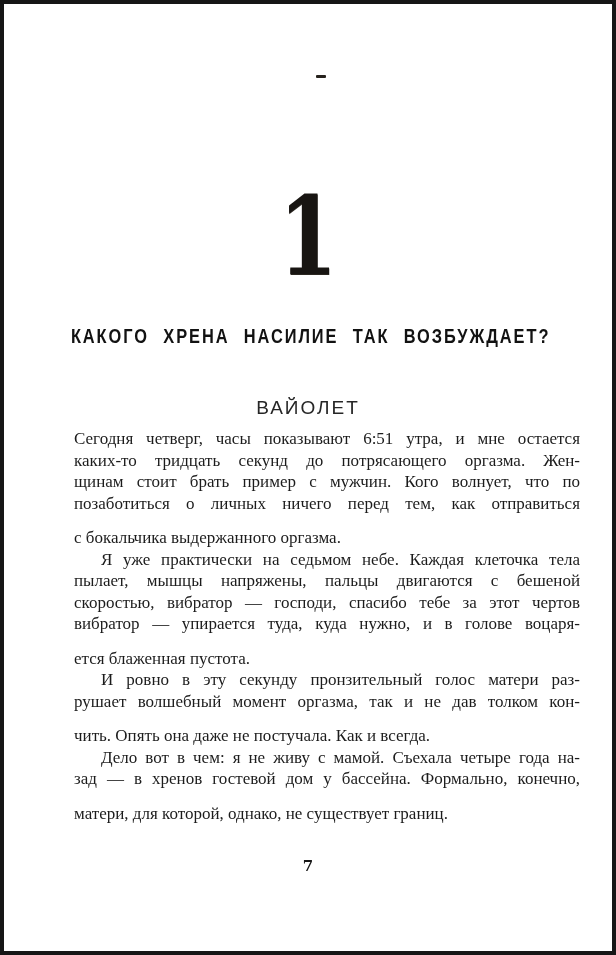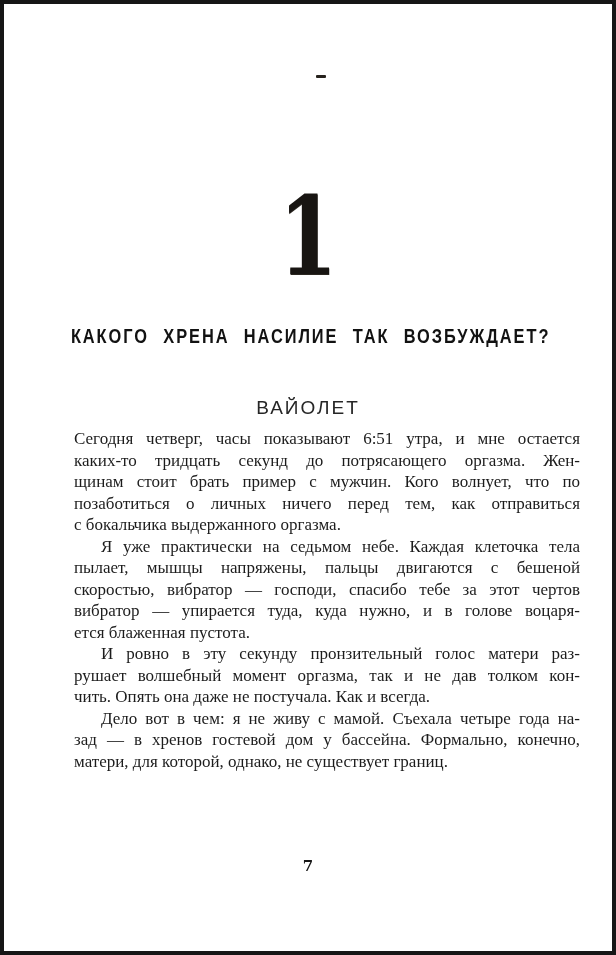--- a/index.html
+++ b/index.html
@@ -82,20 +82,21 @@
     font-size: 17px;
     line-height: 21.5px;
     color: #1c1c1c;
   }
   .bl {
     text-align: justify;
     text-align-last: justify;
   }
   .bl.last {
     text-align-last: left;
+    margin-top: 13px;
   }
   .bl.indent {
     text-indent: 27px;
   }
   .page-number {
     position: absolute;
     top: 853px;
     left: 0;
     width: 100%;
     text-align: center;

